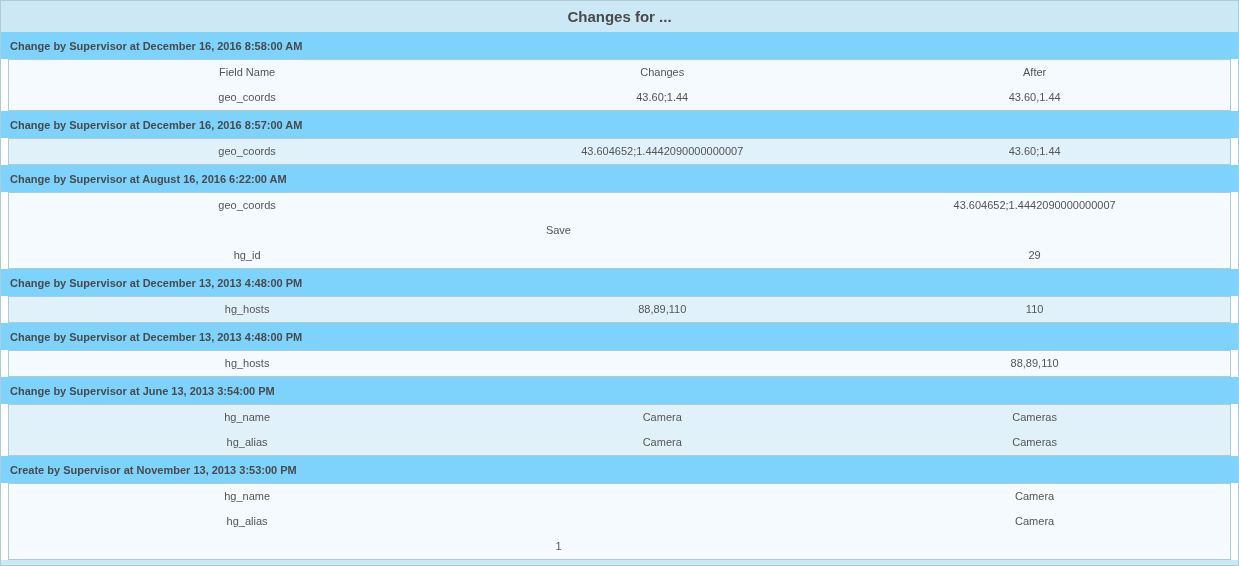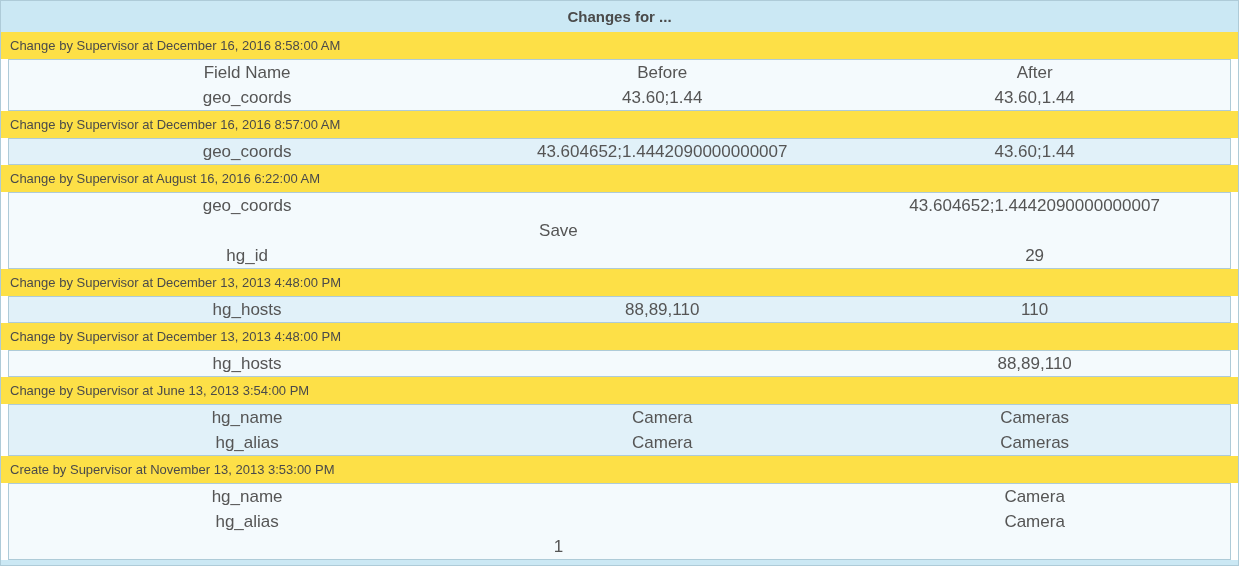--- a/index.html
+++ b/index.html
@@ -16,35 +16,36 @@
     overflow: hidden;
   }
   .titlebar {
     height: 31px;
     background: var(--header-bg, #cbe8f4);
     display: flex; align-items: center; justify-content: center;
     font-size: 15px; font-weight: bold; color: #4a4a4a;
   }
   .section-label {
     padding: 7px 9px 6px 9px;
-    font-size: 13px; line-height: 14px;
+    font-size: 11px; line-height: 14px;
     color: #4a4a4a;
-    background: #fde047;
+    background: #7dd3fc;
     white-space: nowrap;
+    font-weight: bold;
   }
   .audit-table {
     margin: 0 7px;
     border: 1px solid var(--border-color, #aecbd8);
   }
   .tint-light { background: var(--row-light, #f4fafd); }
   .tint-blue  { background: var(--row-blue,  #e1f1f9); }
   .audit-row { display: flex; width: 100%; }
   .audit-cell {
     height: 25px; line-height: 25px;
-    font-size: 17px; color: #555555;
+    font-size: 11px; color: #555555;
     text-align: center;
     white-space: nowrap; overflow: hidden;
   }
   .c1 { width: 39%; }
   .c2 { width: 29%; }
   .c3 { width: 32%; }
   .footer-bar {
     height: 26px;
     background: var(--header-bg, #cbe8f4);
   }
@@ -54,21 +55,21 @@
 
 <div class="page">
   <div class="titlebar">
     <span>Changes for ...</span>
   </div>
   <div id="sections">
       <div class="section-label">Change by Supervisor at December 16, 2016 8:58:00 AM</div>
       <div class="audit-table tint-light">
         <div class="audit-row">
           <div class="audit-cell c1">Field Name</div>
-          <div class="audit-cell c2">Before</div>
+          <div class="audit-cell c2">Changes</div>
           <div class="audit-cell c3">After</div>
         </div>
         <div class="audit-row">
           <div class="audit-cell c1">geo_coords</div>
           <div class="audit-cell c2">43.60;1.44</div>
           <div class="audit-cell c3">43.60,1.44</div>
         </div>
       </div>
       <div class="section-label">Change by Supervisor at December 16, 2016 8:57:00 AM</div>
       <div class="audit-table tint-blue">

